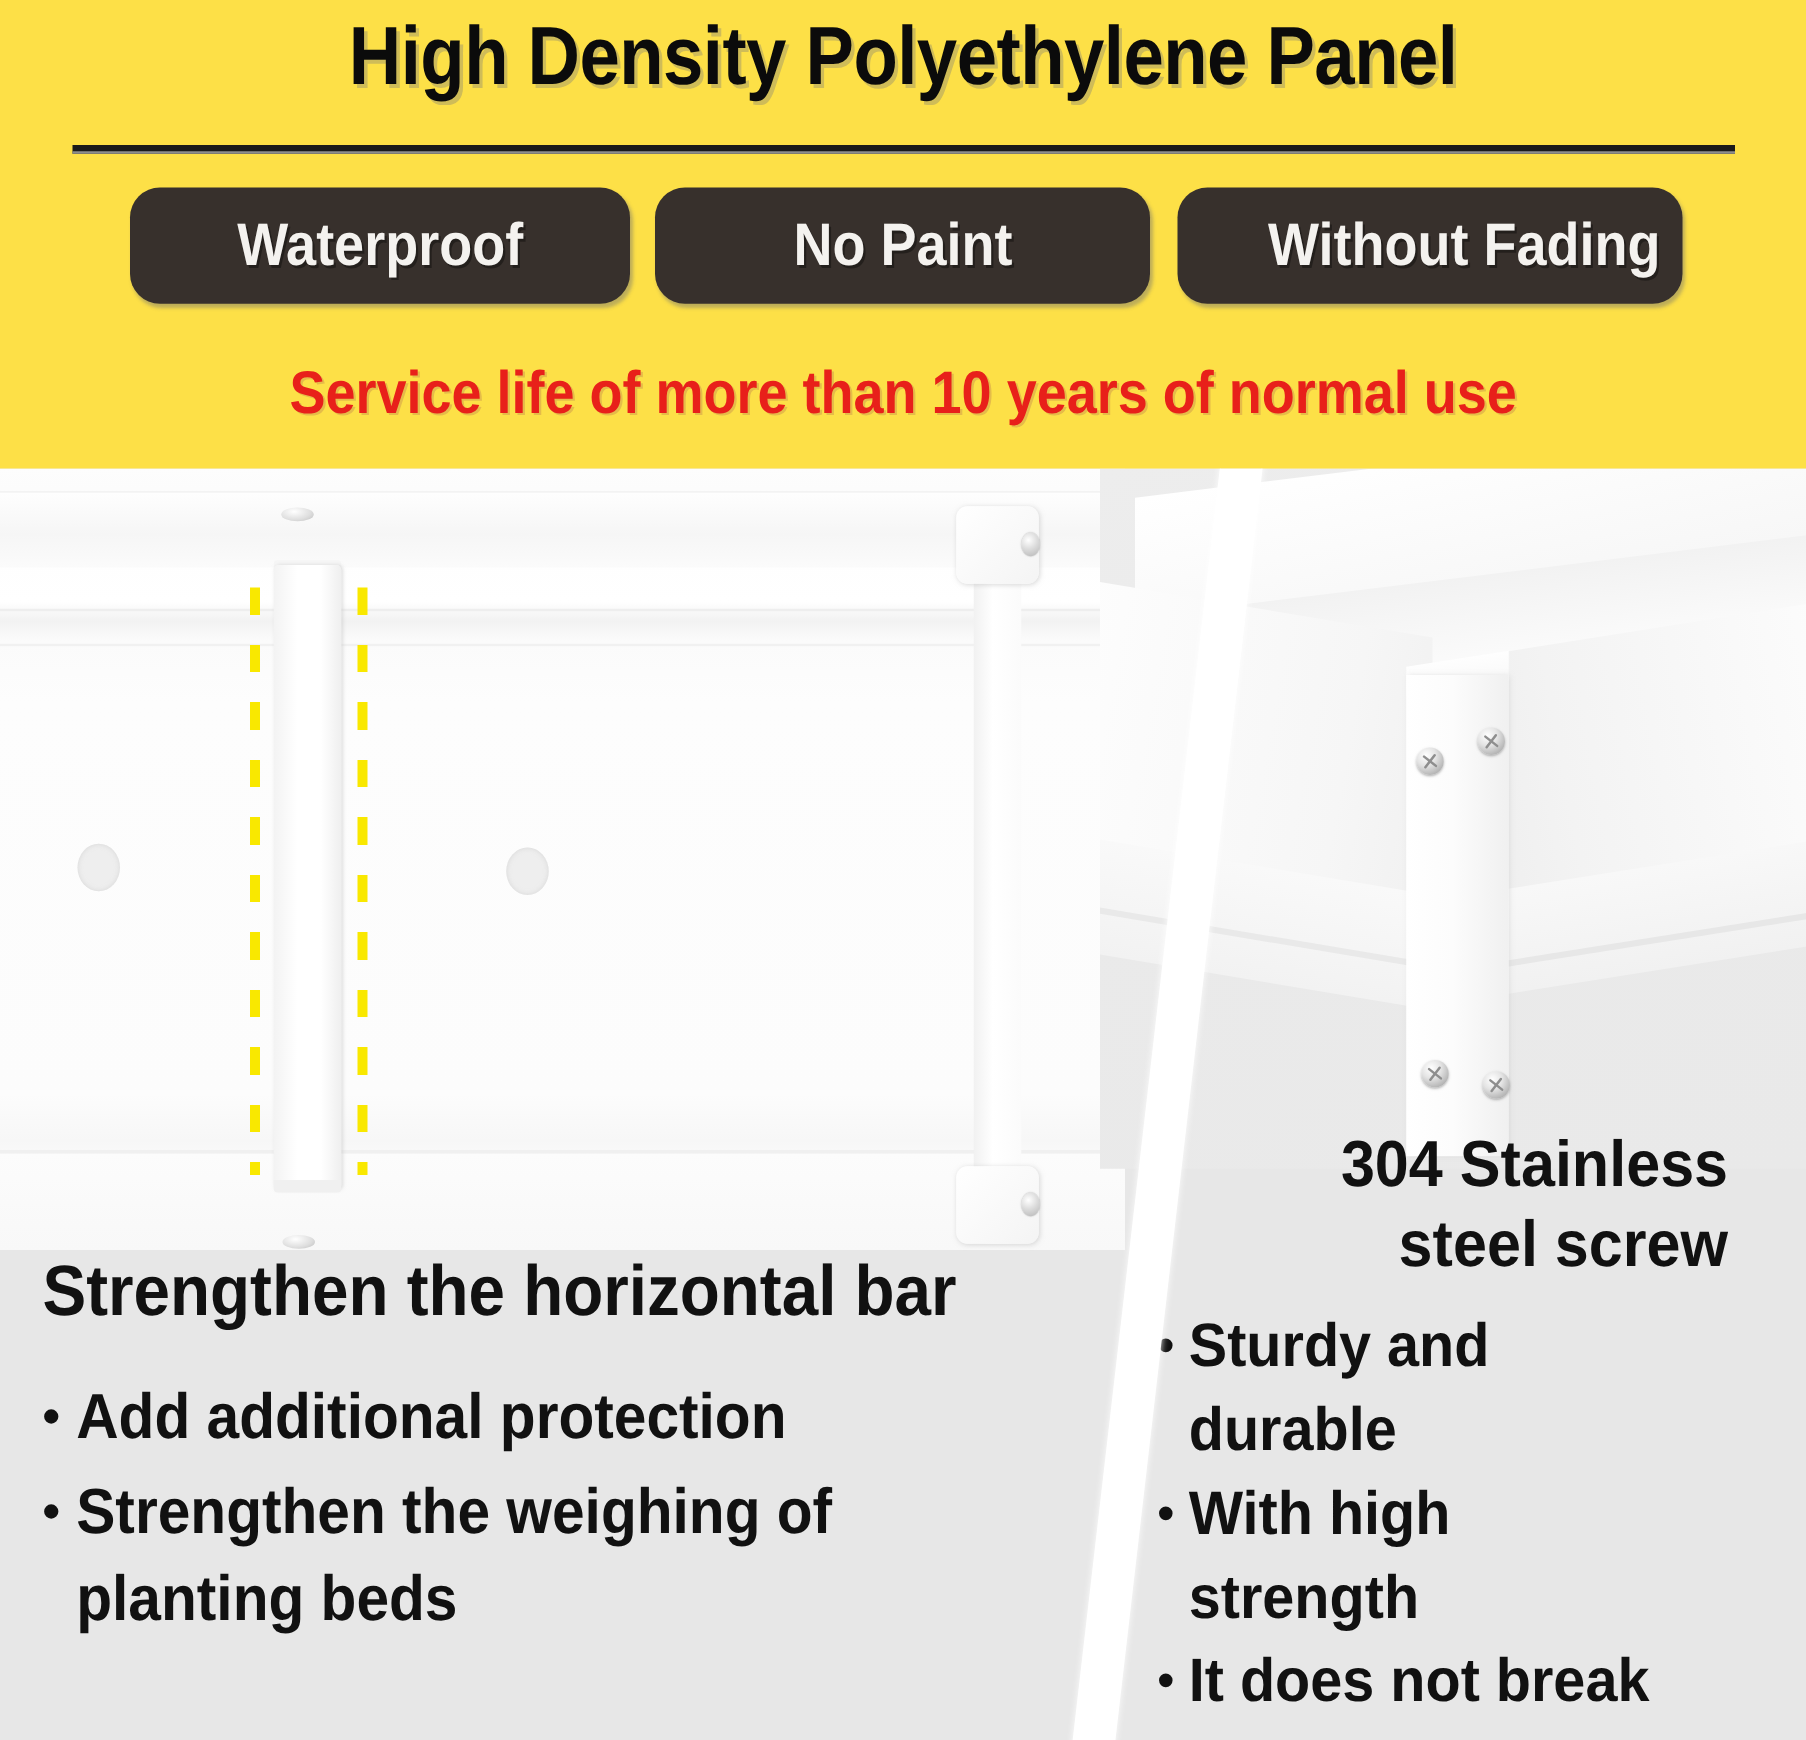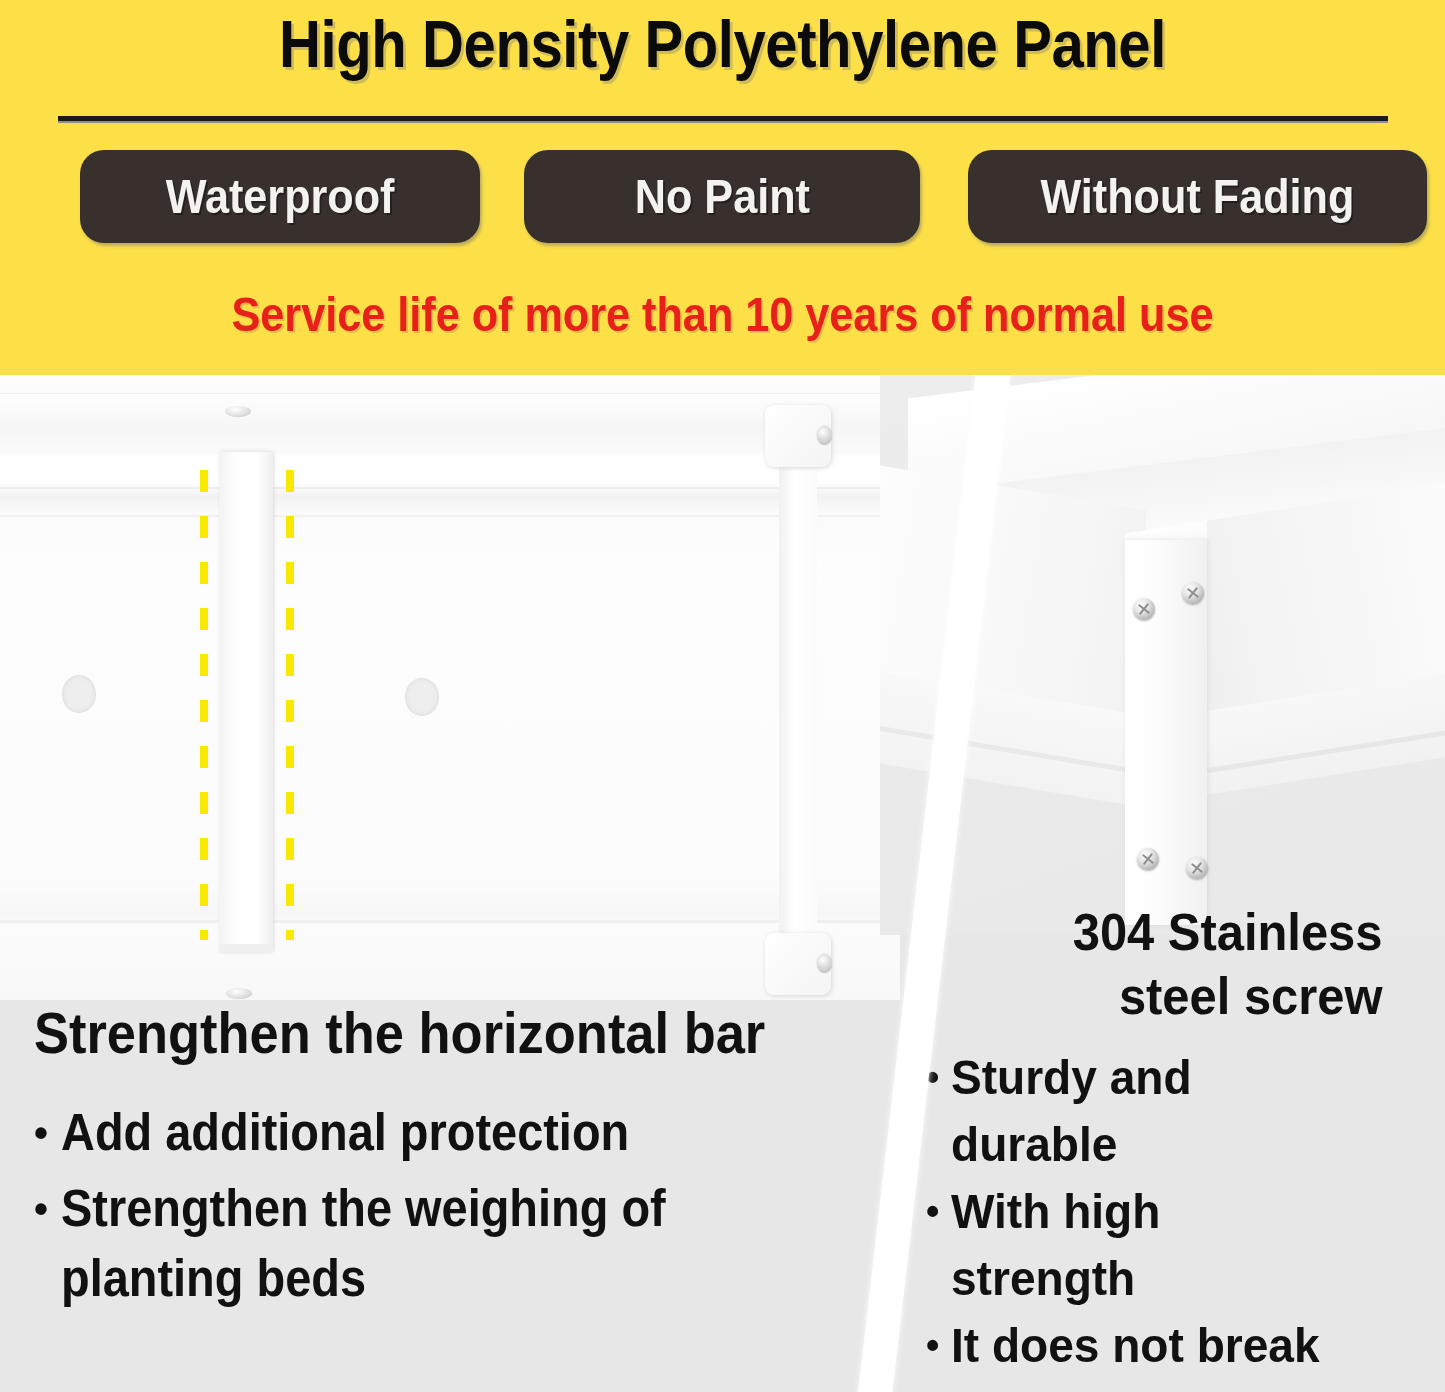--- a/index.html
+++ b/index.html
@@ -73,23 +73,23 @@
   .pill-label {
     font-family: "Liberation Sans Narrow", "Liberation Sans", sans-serif;
     font-weight: bold;
     font-size: 48px;
     line-height: 48px;
     color: #f4f2ef;
     transform: scaleX(0.9);
     white-space: nowrap;
     text-shadow: 2px 2px 0 rgba(0,0,0,0.35);
   }
-  #pill-0 { left: 80px;  width: 400px; }
+  #pill-0 { left: 104px;  width: 400px; }
   #pill-1 { left: 524px; width: 396px; }
-  #pill-2 { left: 968px; width: 459px; }
+  #pill-2 { left: 942px; width: 404px; justify-content: flex-end; }
 
   .tagline {
     position: absolute;
     left: 0;
     top: 286px;
     width: 1445px;
     text-align: center;
     font-family: "Liberation Sans Narrow", "Liberation Sans", sans-serif;
     font-weight: bold;
     font-size: 48px;

